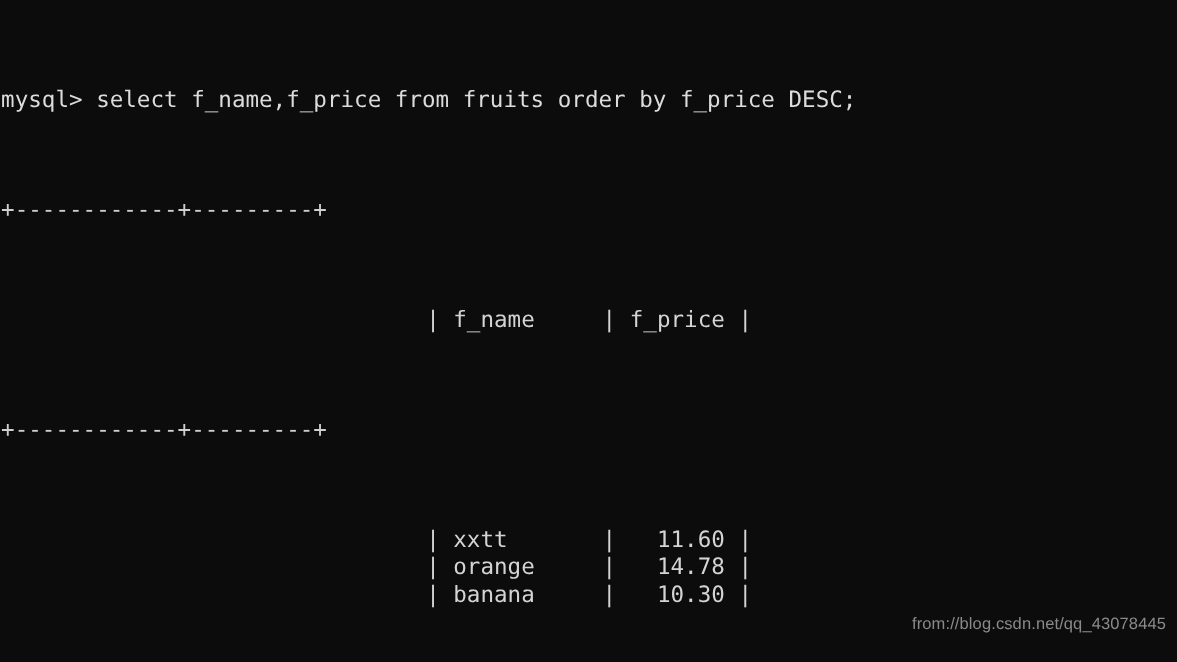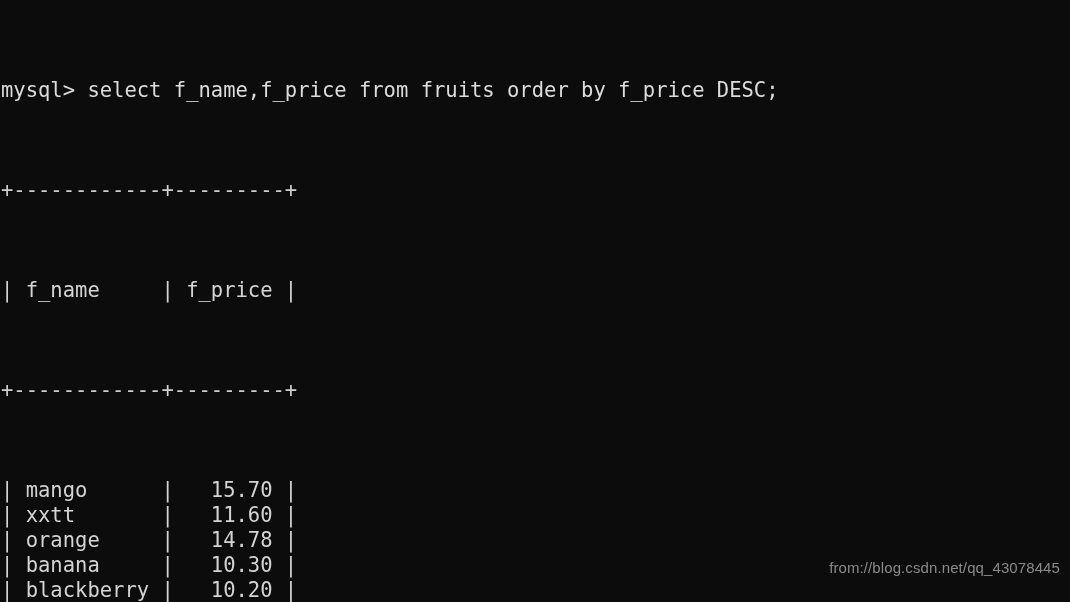--- a/index.html
+++ b/index.html
@@ -38,20 +38,21 @@
     font-family: "DejaVu Sans Mono", "Liberation Mono", monospace;
   }
   .rule {
     color: #cfcfcf;
   }
   .prompt-line {
     color: #dcdcdc;
   }
   .data-line {
     color: #d4d4d4;
+    text-align: center;
   }
   #watermark {
     position: absolute;
     right: 10px;
     bottom: 26px;
     color: #8a8a8a;
     font-family: "Liberation Sans", sans-serif;
     font-size: 15px;
     letter-spacing: 0.1px;
     white-space: pre;
@@ -63,21 +64,21 @@
 <div id="terminal">
 
   <div class="tline prompt-line">mysql&gt; select f_name,f_price from fruits order by f_price DESC;</div>
 
   <div class="tline rule">+------------+---------+</div>
 
   <div class="tline data-line">| f_name     | f_price |</div>
 
   <div class="tline rule">+------------+---------+</div>
 
-  <div id="rows-container"><div class="tline data-line">| mango      |   15.70 |</div><div class="tline data-line">| xxtt       |   11.60 |</div><div class="tline data-line">| orange     |   14.78 |</div><div class="tline data-line">| banana     |   10.30 |</div><div class="tline data-line">| blackberry |   10.20 |</div></div>
+  <div id="rows-container"><div class="tline data-line">| xxtt       |   11.60 |</div><div class="tline data-line">| orange     |   14.78 |</div><div class="tline data-line">| banana     |   10.30 |</div></div>
 
   
 
   
 
 </div>
 
 <div id="watermark">from://blog.csdn.net/qq_43078445</div>
 
 </body></html>

